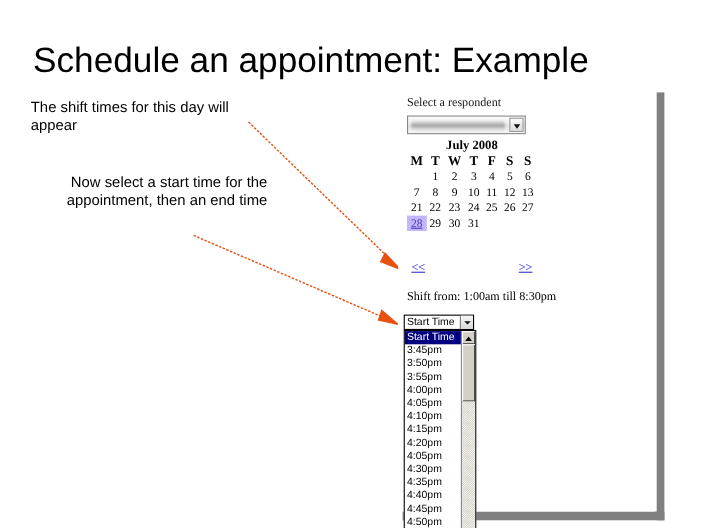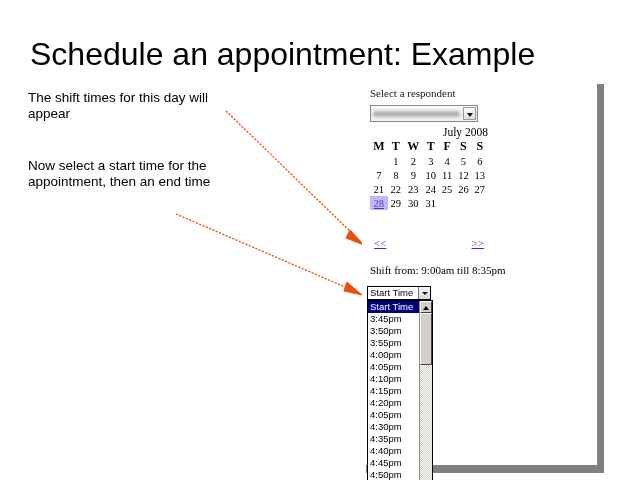--- a/index.html
+++ b/index.html
@@ -31,21 +31,21 @@
 
   
   .callout {
     position: absolute;
     font-family: "Liberation Sans", sans-serif;
     font-size: 13.5px;
     line-height: 16px;
     color: #000000;
   }
   #callout-1 { left: 28px; top: 90px;  width: 215px; }
-  #callout-2 { left: 28px; top: 158px; width: 215px; }
+  #callout-2 { left: 28px; top: 158px; width: 215px; text-align: right; }
 
   
   #arrow-layer {
     position: absolute;
     left: 0; top: 0;
     width: 640px; height: 480px;
     pointer-events: none;
   }
 
   
@@ -121,24 +121,25 @@
   
   #calendar {
     position: absolute;
     left: 8px;
     top: 42px;
     width: 118px;
     font-family: "Liberation Serif", serif;
     color: #000000;
   }
   #calendar-month {
-    text-align: right;
+    text-align: center;
     font-size: 11.5px;
     padding-bottom: 1px;
     white-space: nowrap;
+    font-weight: bold;
   }
   #calendar table {
     border-collapse: collapse;
     width: 118px;
     font-size: 11px;
   }
   #calendar th {
     font-weight: bold;
     font-size: 12px;
     text-align: center;
@@ -390,21 +391,21 @@
           </tr>
         </tbody>
     </table>
   </div>
 
   <div id="calendar-nav">
     <a id="cal-prev">&lt;&lt;</a>
     <a id="cal-next">&gt;&gt;</a>
   </div>
 
-  <div id="shift-line">Shift from: 9:00am till 8:35pm</div>
+  <div id="shift-line">Shift from: 1:00am till 8:30pm</div>
 
   <div id="start-time-combo">
     <span class="val">Start Time</span>
     <span class="btn"></span>
   </div>
 
   <div id="start-time-listbox">
     <div id="listbox-options">
         <div class="lb-opt selected">Start Time</div>
         <div class="lb-opt">3:45pm</div>

